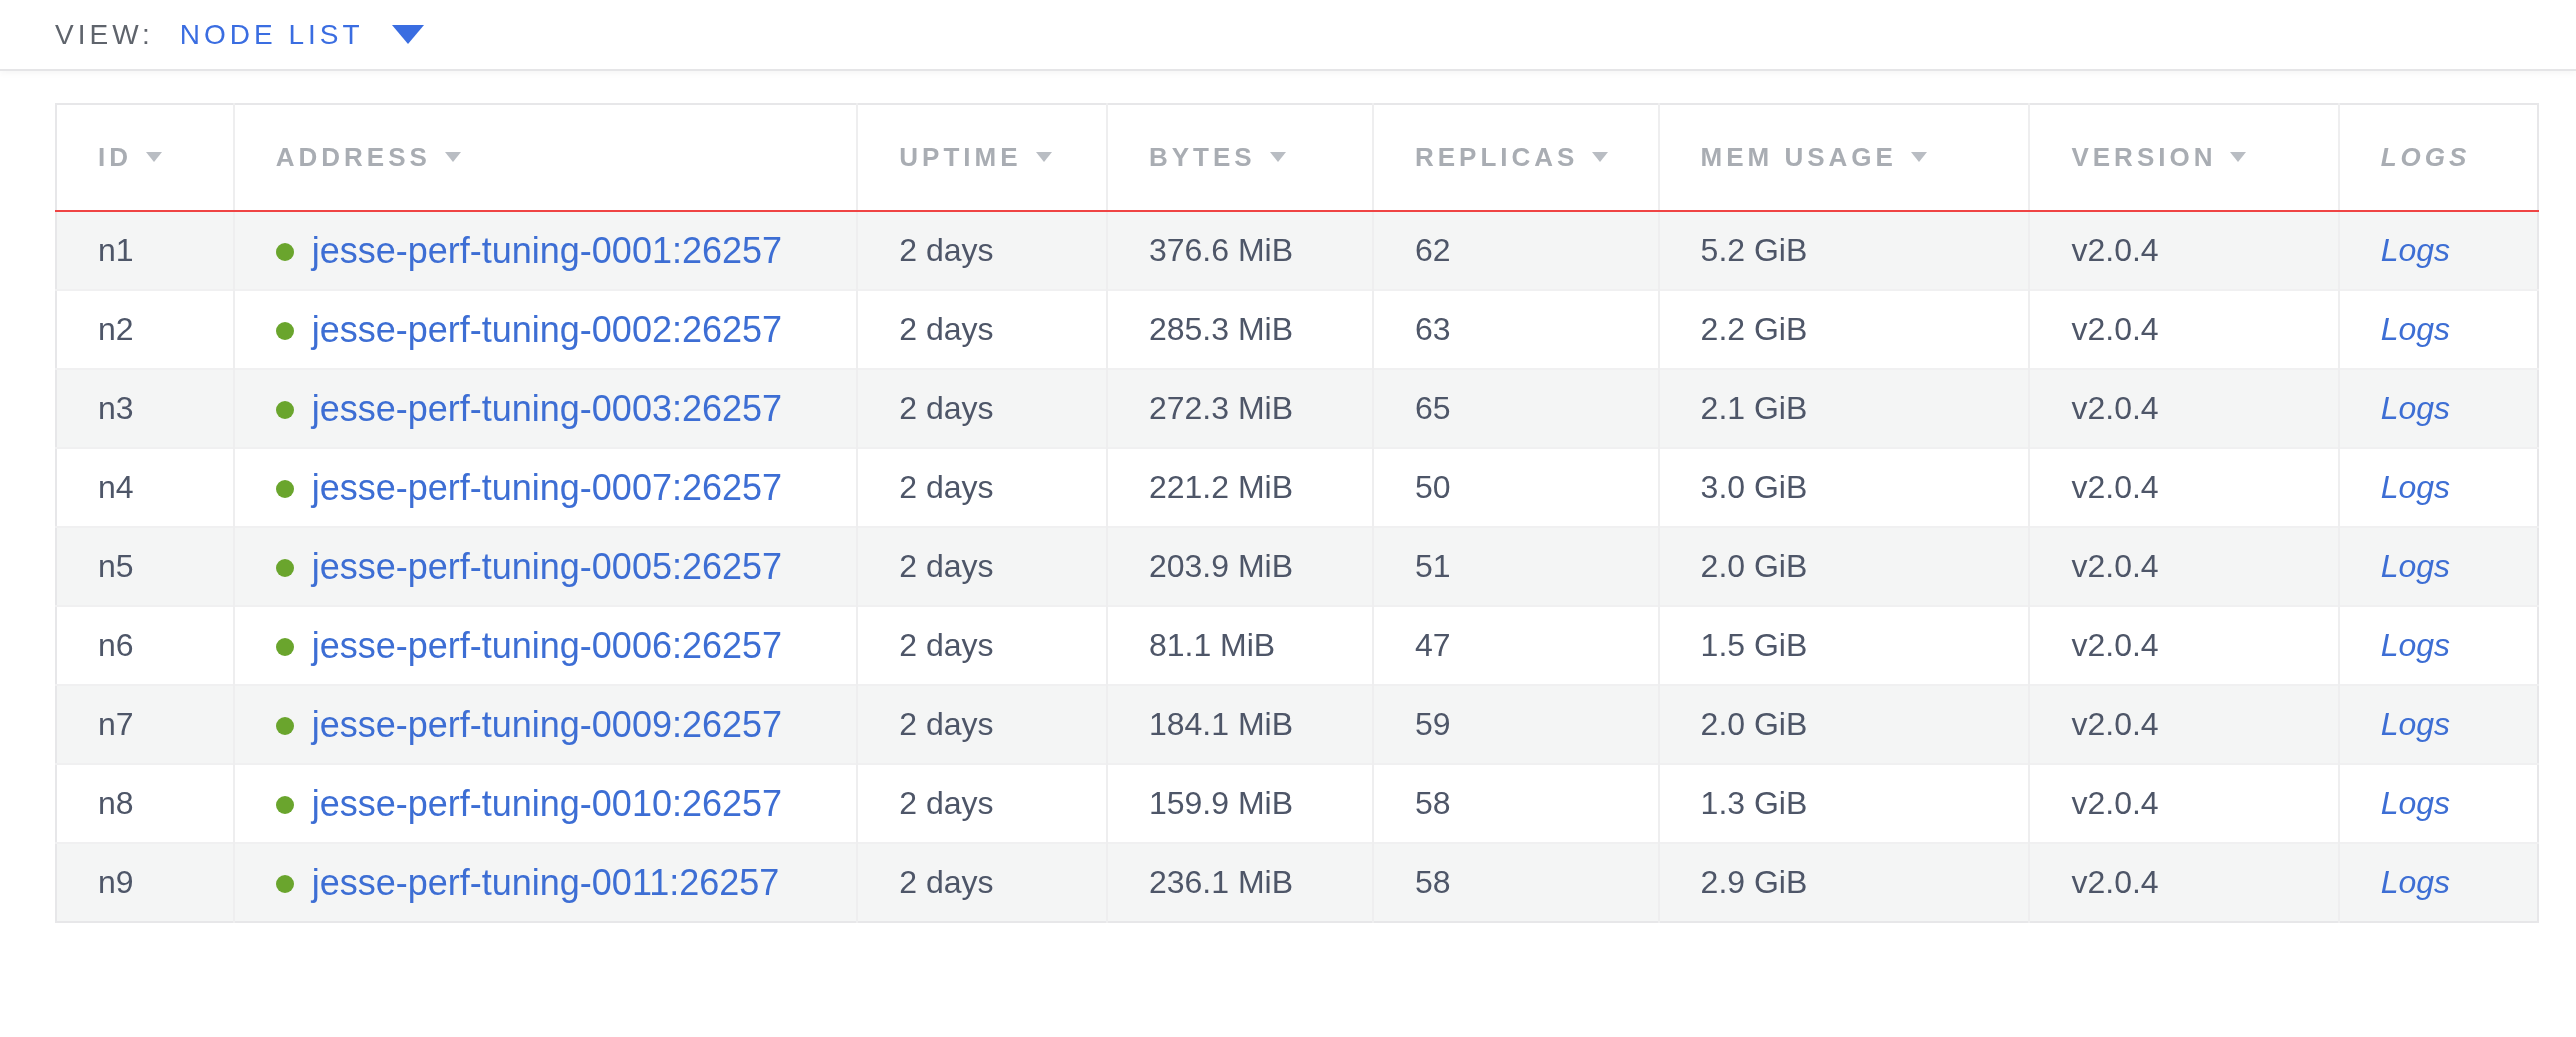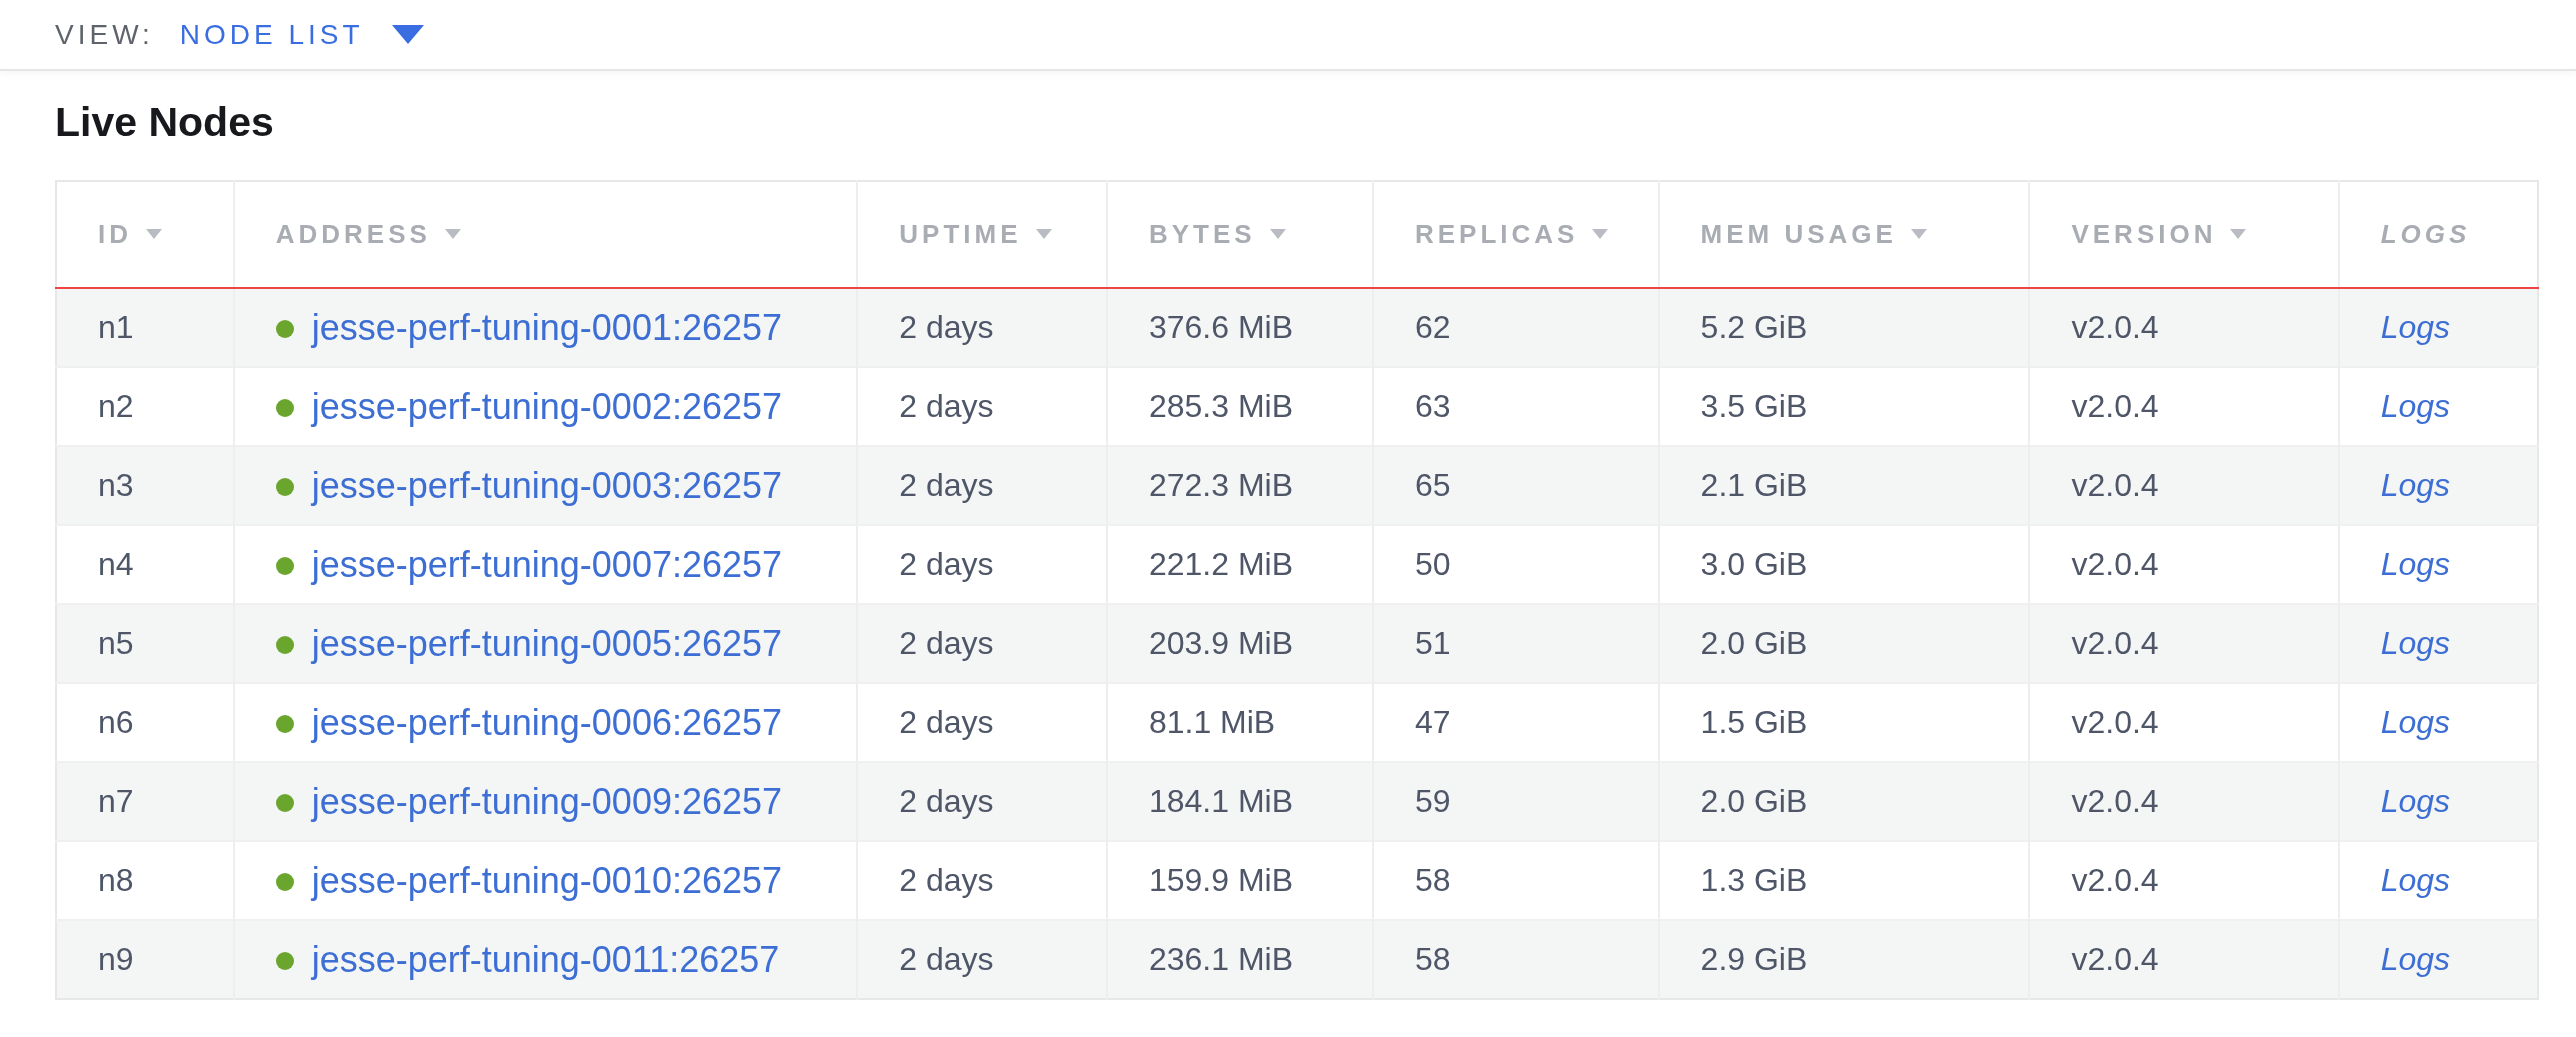--- a/index.html
+++ b/index.html
@@ -140,21 +140,20 @@
 <div class="viewport">
 
   <div class="view-bar">
     <span class="view-label">VIEW:</span>
     <div class="view-selector">
       <span class="view-selector-value">NODE LIST</span>
       <span class="blue-caret"></span>
     </div>
   </div>
 
-  <h1 class="page-title">Live Nodes</h1>
 
   <table class="nodes-table">
     <thead>
       <tr id="header-row">
           <th class="col-id">
     <span>ID</span><span class="sort-caret"></span>
   </th>
           <th class="col-address">
     <span>ADDRESS</span><span class="sort-caret"></span>
   </th>
@@ -215,21 +214,21 @@
     <td class="col-uptime">
       <span>2 days</span>
     </td>
     <td class="col-bytes">
       <span>285.3 MiB</span>
     </td>
     <td class="col-replicas">
       <span>63</span>
     </td>
     <td class="col-mem">
-      <span>3.5 GiB</span>
+      <span>2.2 GiB</span>
     </td>
     <td class="col-version">
       <span>v2.0.4</span>
     </td>
     <td class="col-logs">
       <a class="logs-link">Logs</a>
     </td>
   </tr>
         <tr class="node-row">
     <td class="col-id">

